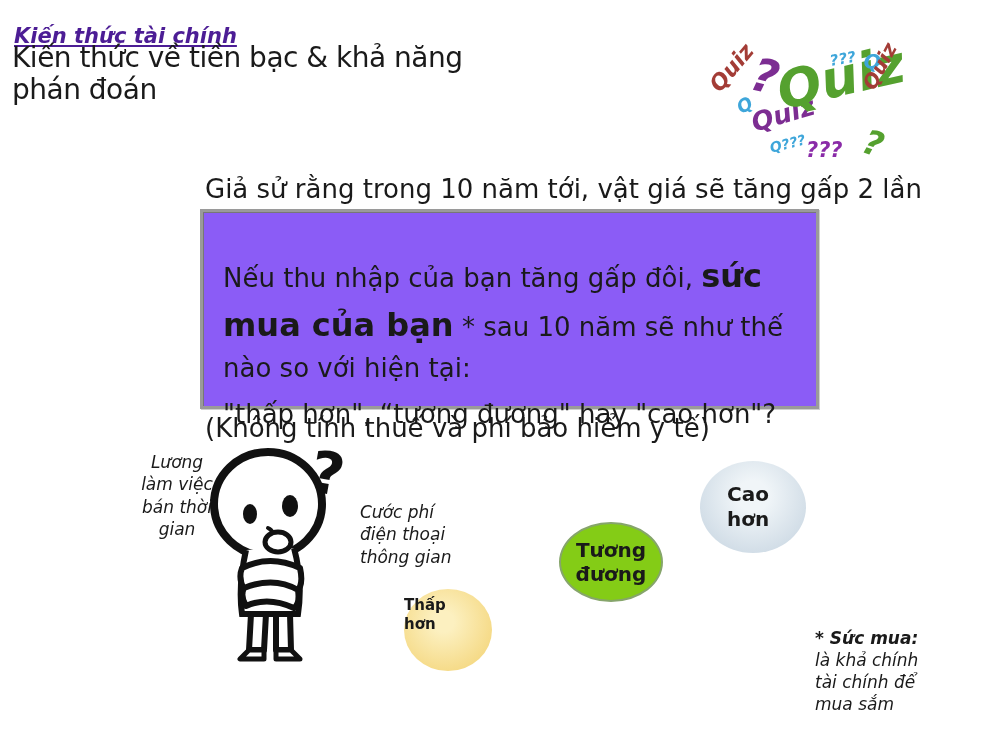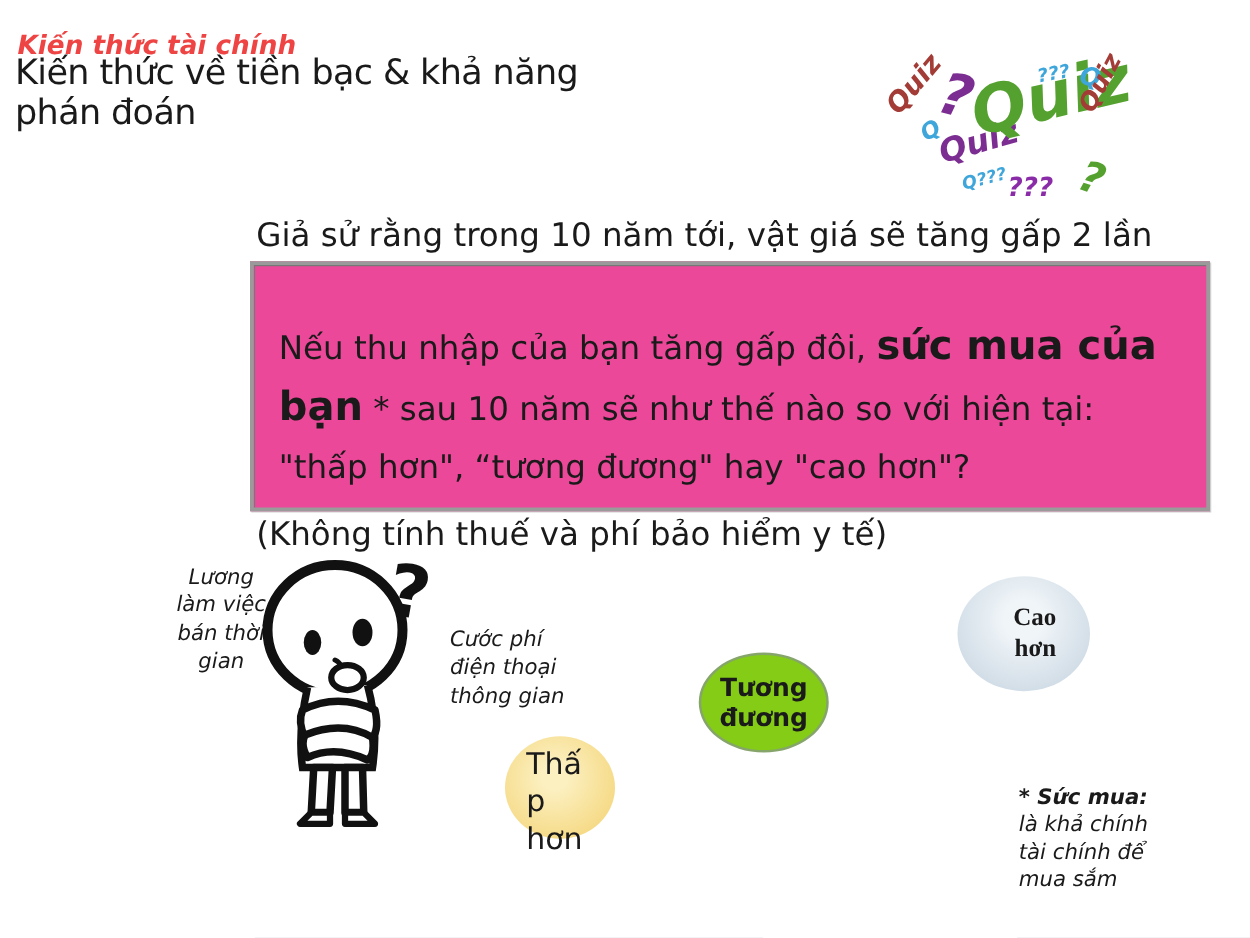--- a/index.html
+++ b/index.html
@@ -2,54 +2,54 @@
 <html><head>
 <meta charset="utf-8">
 <style>
   html,body{margin:0;padding:0;background:#e9e9e9;}
   .slide{
     position:relative;width:1000px;height:750px;background:#ffffff;
     font-family:"DejaVu Sans","Liberation Sans",sans-serif;color:#1a1a1a;
     overflow:hidden;margin:0 auto;
   }
   
-  .kicker{position:absolute;left:14px;top:24px;font-size:21px;font-weight:700;color:#ef4444;font-style:italic;}
+  .kicker{position:absolute;left:14px;top:24px;font-size:21px;font-weight:700;color:#4c1d95;font-style:italic;text-decoration:underline;}
   .title{position:absolute;left:12px;top:42px;width:470px;font-size:28px;font-weight:400;line-height:1.13;letter-spacing:-0.5px;}
   .quiz-label{position:absolute;left:556px;top:96px;display:flex;align-items:baseline;gap:9px;font-style:italic;font-weight:700;}
   .quiz-label .lbl{font-size:26px;}
   .quiz-label .num{font-size:46px;}
   
   .wordart{position:absolute;left:712px;top:46px;width:192px;height:122px;}
   .wordart span{position:absolute;font-weight:700;white-space:nowrap;transform-origin:left center;font-style:italic;}
   
   .intro{position:absolute;left:205px;top:172px;width:752px;font-size:26px;line-height:1.32;z-index:2;}
   .qbox{
-    position:absolute;left:200px;top:209px;width:768px;height:200px;box-sizing:border-box;
-    background:#ec4899;border:3px solid #9a9a9a;box-shadow:inset 1px 1px 0 #777777,1px 1px 0 #cfcfcf;
+    position:absolute;left:200px;top:209px;width:619px;height:200px;box-sizing:border-box;
+    background:#8b5cf6;border:3px solid #9a9a9a;box-shadow:inset 1px 1px 0 #777777,1px 1px 0 #cfcfcf;
     z-index:1;padding:40px 4px 0 20px;
   }
   .q1{font-size:26px;line-height:1.52;margin:0;}
   .q1 .qbold{font-size:32px;font-weight:700;}
   .q2{font-size:26px;margin:10px 0 0 0;}
   .note{position:absolute;left:205px;top:413px;font-size:26px;z-index:2;}
   
   .label-part-time{position:absolute;left:137px;top:451px;width:80px;font-size:17px;line-height:1.32;font-style:italic;text-align:center;}
   .label-phone{position:absolute;left:360px;top:501px;width:106px;font-size:17px;line-height:1.32;font-style:italic;}
   .person{position:absolute;left:198px;top:436px;}
   
   .bubble-lower{position:absolute;left:404px;top:589px;width:88px;height:82px;border-radius:50%;
     background:radial-gradient(circle at 45% 40%, #fcf0c0 15%, #f4d67c 85%);}
-  .bubble-lower-text{position:absolute;left:421px;top:596px;width:52px;font-size:24px;font-weight:400;line-height:1.26;overflow-wrap:anywhere;z-index:3;}
+  .bubble-lower-text{position:absolute;left:404px;top:596px;width:52px;font-size:15px;font-weight:700;line-height:1.26;overflow-wrap:anywhere;z-index:3;}
   .bubble-equal{position:absolute;left:559px;top:522px;width:104px;height:80px;border-radius:50%;
     background:#84cc16;border:2px solid #86a56b;box-sizing:border-box;
     display:flex;align-items:center;justify-content:center;text-align:center;}
   .bubble-equal .btxt{width:78px;font-size:20px;font-weight:700;line-height:1.22;}
-  .bubble-higher{position:absolute;left:766px;top:461px;width:106px;height:92px;border-radius:50%;
+  .bubble-higher{position:absolute;left:700px;top:461px;width:106px;height:92px;border-radius:50%;
     background:radial-gradient(circle at 50% 38%, #f0f5f8 20%, #c7d5e1 92%);
-    display:flex;align-items:center;justify-content:center;text-align:right;font-family:Liberation Serif, serif;}
+    display:flex;align-items:center;justify-content:center;text-align:left;}
   .bubble-higher .btxt{width:52px;font-size:20px;font-weight:700;line-height:1.25;}
   
   .footnote{position:absolute;left:815px;top:627px;width:118px;font-size:17px;line-height:1.3;font-style:italic;}
   .footnote .fbold{font-weight:700;}
 </style>
 </head>
 <body>
 
 <div class="slide">
 

